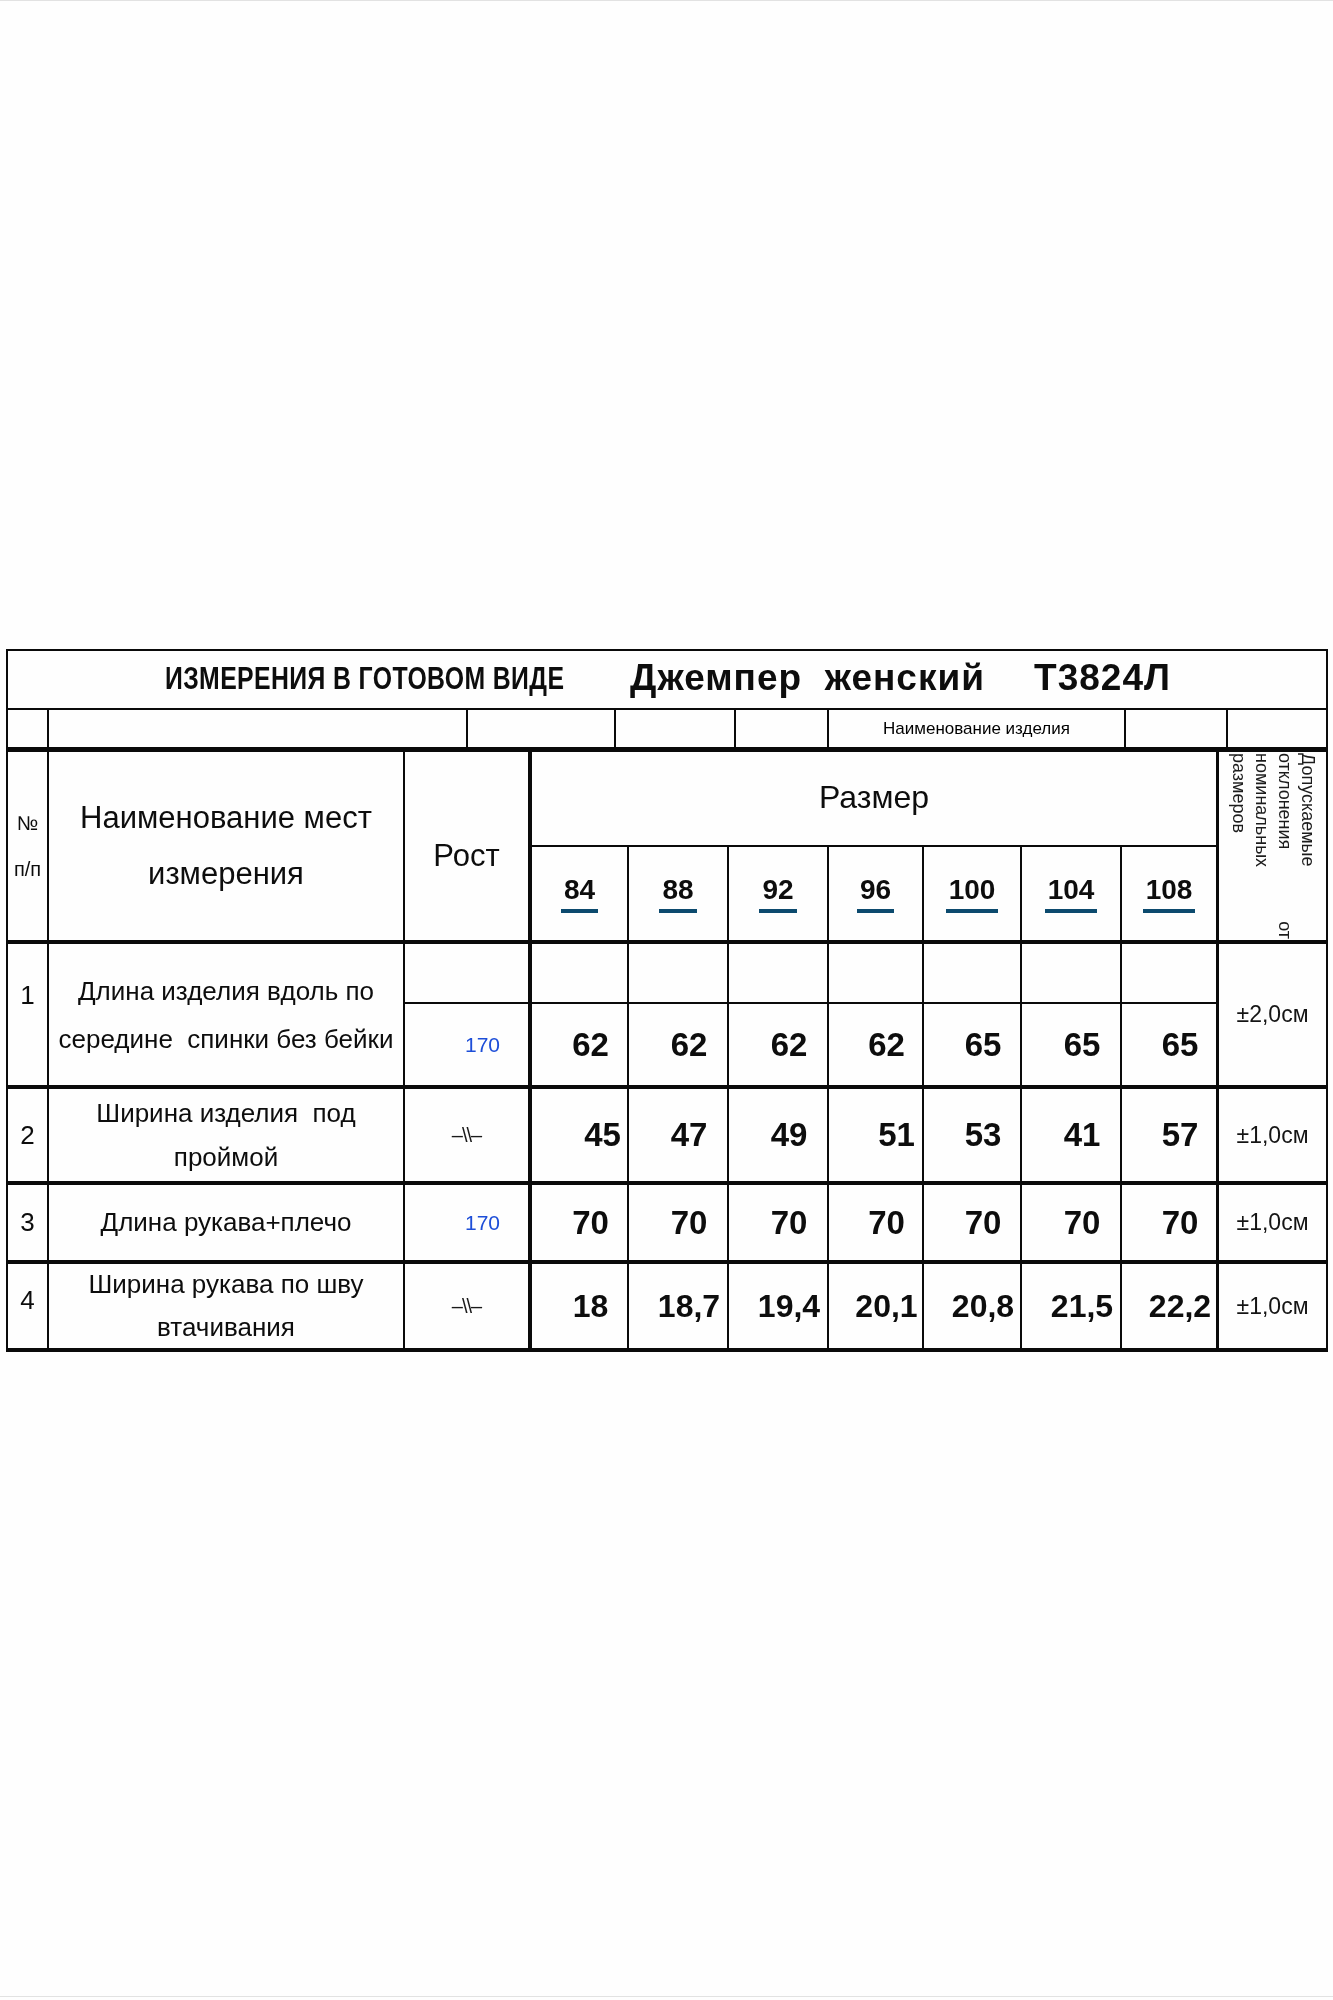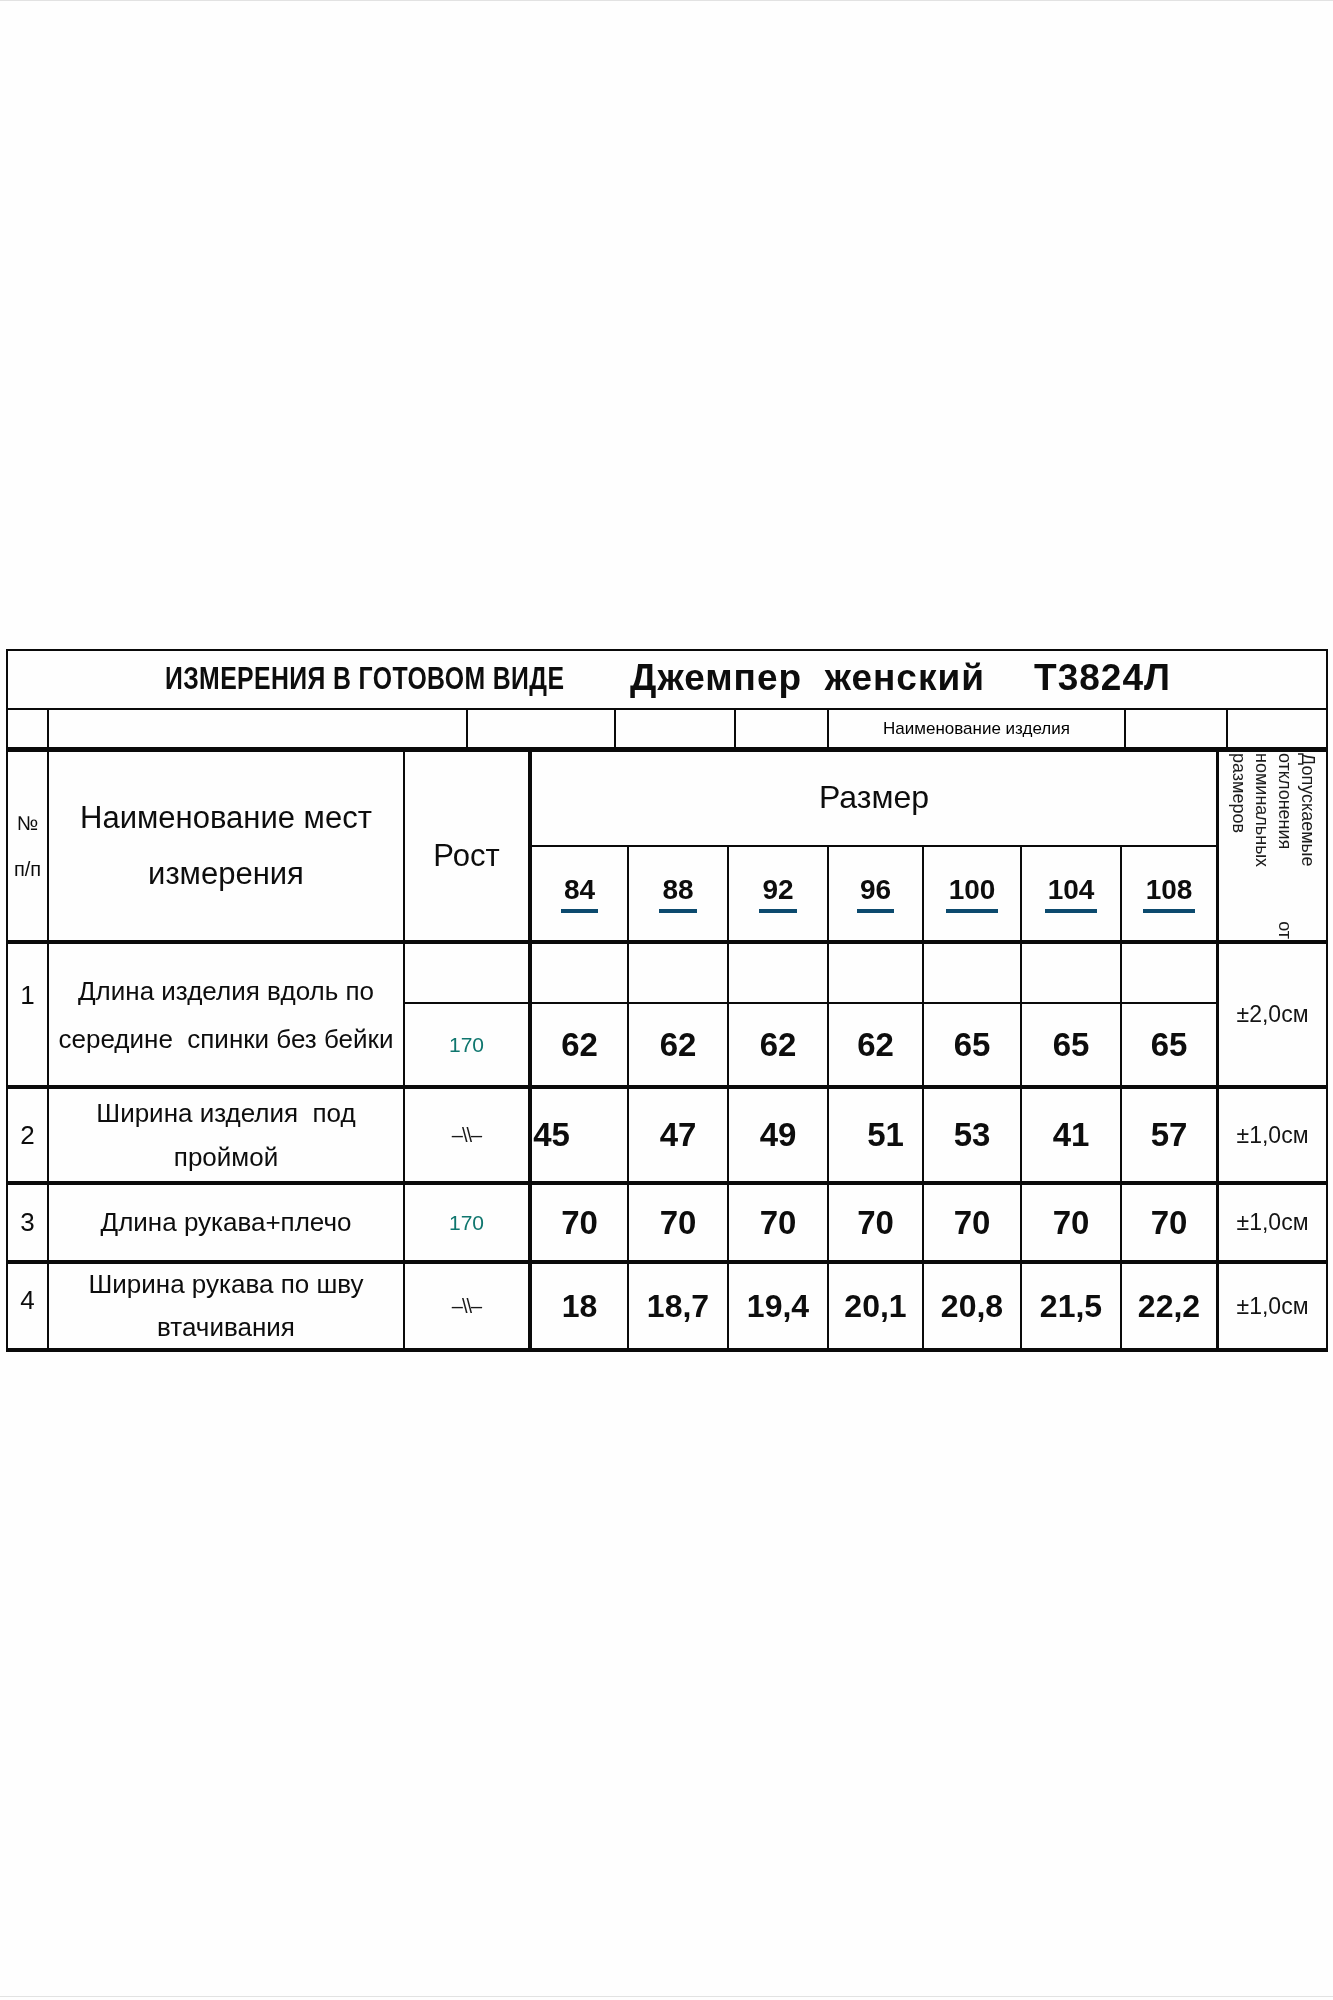--- a/index.html
+++ b/index.html
@@ -21,23 +21,23 @@
   .titleM { font-size:37px; font-weight:bold; letter-spacing:1px; }
   .strip  { font-size:17px; color:#000000; }
   .numhdr { font-size:20px; line-height:46px; }
   .namehdr{ font-size:31px; line-height:56px; }
   .rosthdr{ font-size:31px; padding-top:10px; }
   .razmer { font-size:32px; }
   .sizehdr{ font-size:28px; }
   .sizehdr span { font-weight:bold; border-bottom:4px solid #0c4a6e; padding:0 3px 3px; }
   .rowname{ font-size:26px; }
   .rownum { font-size:26px; }
-  .rost   { font-size:21px; color:#0f766e; }
+  .rost   { font-size:21px; color:#1d4ed8;padding-left:16px; }
   .ditto  { font-size:20px; color:#1a1a1a; letter-spacing:-1px; }
-  .val    { font-size:33px; font-weight:bold; }
+  .val    { font-size:33px; font-weight:bold;margin-left:11px; }
   .tol    { font-size:23px; color:#141414; }
   .rotwrap{ position:absolute; left:1217px; top:751px; width:111px; height:189px;
             display:flex; align-items:center; justify-content:center; }
   .rot    { transform:rotate(90deg); width:186px; flex:none;
             font-size:18px; line-height:23px; color:#1c1c1c; text-align:left; }
   .rot .j { display:flex; justify-content:space-between; }
 </style>
 </head>
 <body>
 
@@ -128,21 +128,21 @@
   <div class="cell val" style="left:1022px;top:1004px;width:98px;height:81px">65</div>
   <div class="cell val" style="left:1122px;top:1004px;width:94px;height:81px">65</div>
   <div class="cell tol" style="left:1219px;top:944px;width:107px;height:141px">±2,0см</div>
 
   <div class="cell rownum" style="left:8px;top:1089px;width:39px;height:92px">2</div>
   <div class="cell rowname" style="left:49px;top:1089px;width:354px;height:92px;line-height:44px">
     <div>Ширина изделия  под</div>
     <div>проймой</div>
   </div>
   <div class="cell ditto" style="left:405px;top:1089px;width:123px;height:92px">–\\–</div>
-  <div class="cell val" style="left:504px;top:1089px;width:95px;height:92px">45</div>
+  <div class="cell val" style="left:544px;top:1089px;width:95px;height:92px">45</div>
   <div class="cell val" style="left:629px;top:1089px;width:98px;height:92px">47</div>
   <div class="cell val" style="left:729px;top:1089px;width:98px;height:92px">49</div>
   <div class="cell val" style="left:829px;top:1089px;width:113px;height:92px">51</div>
   <div class="cell val" style="left:924px;top:1089px;width:96px;height:92px">53</div>
   <div class="cell val" style="left:1022px;top:1089px;width:98px;height:92px">41</div>
   <div class="cell val" style="left:1122px;top:1089px;width:94px;height:92px">57</div>
   <div class="cell tol" style="left:1219px;top:1089px;width:107px;height:92px">±1,0см</div>
 
   <div class="cell rownum" style="left:8px;top:1185px;width:39px;height:75px">3</div>
   <div class="cell rowname" style="left:49px;top:1185px;width:354px;height:75px">

